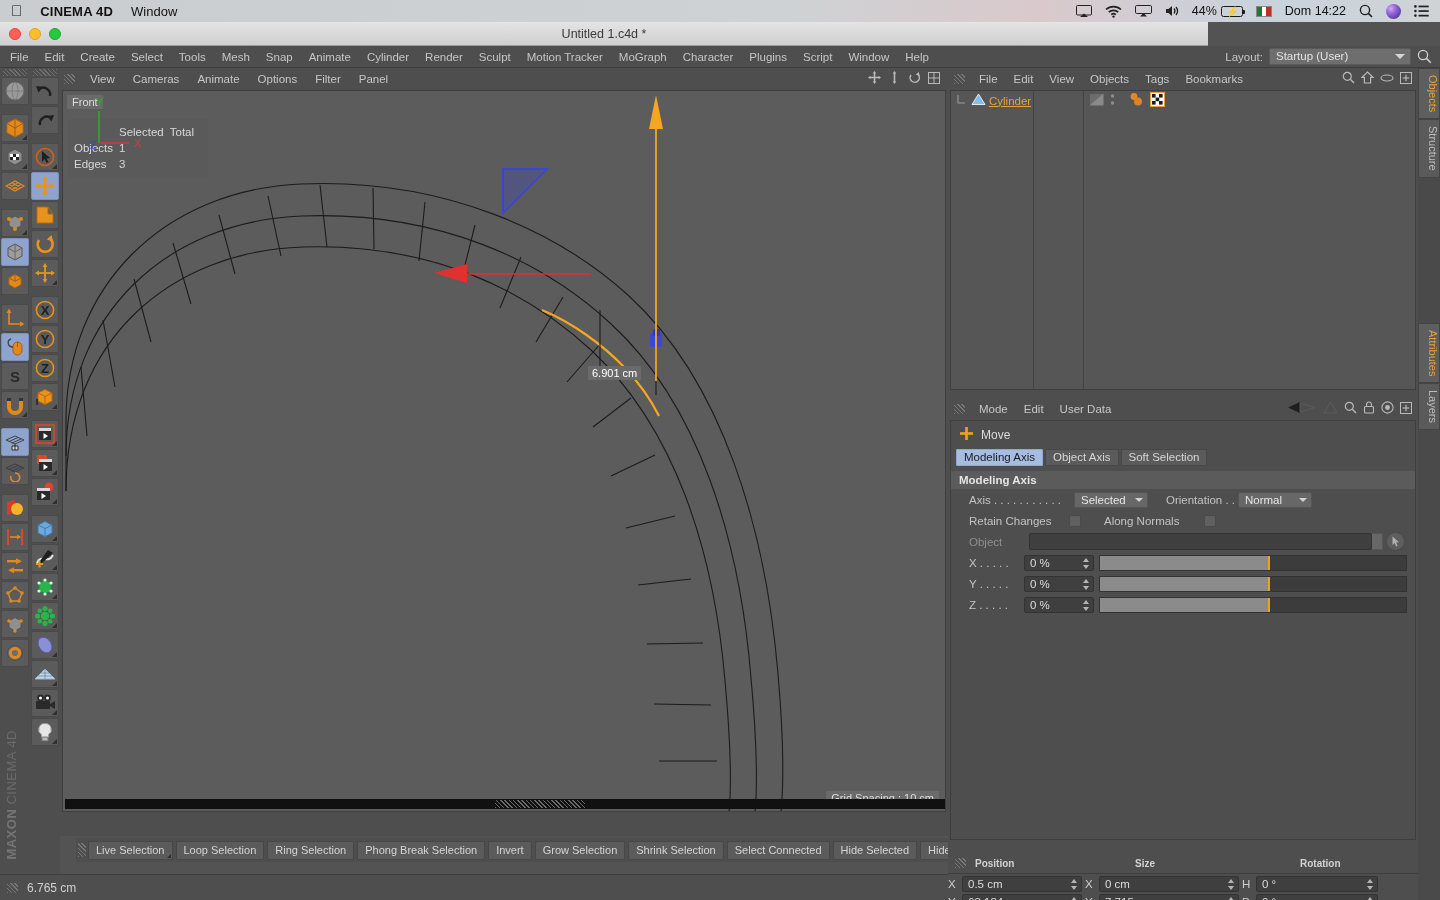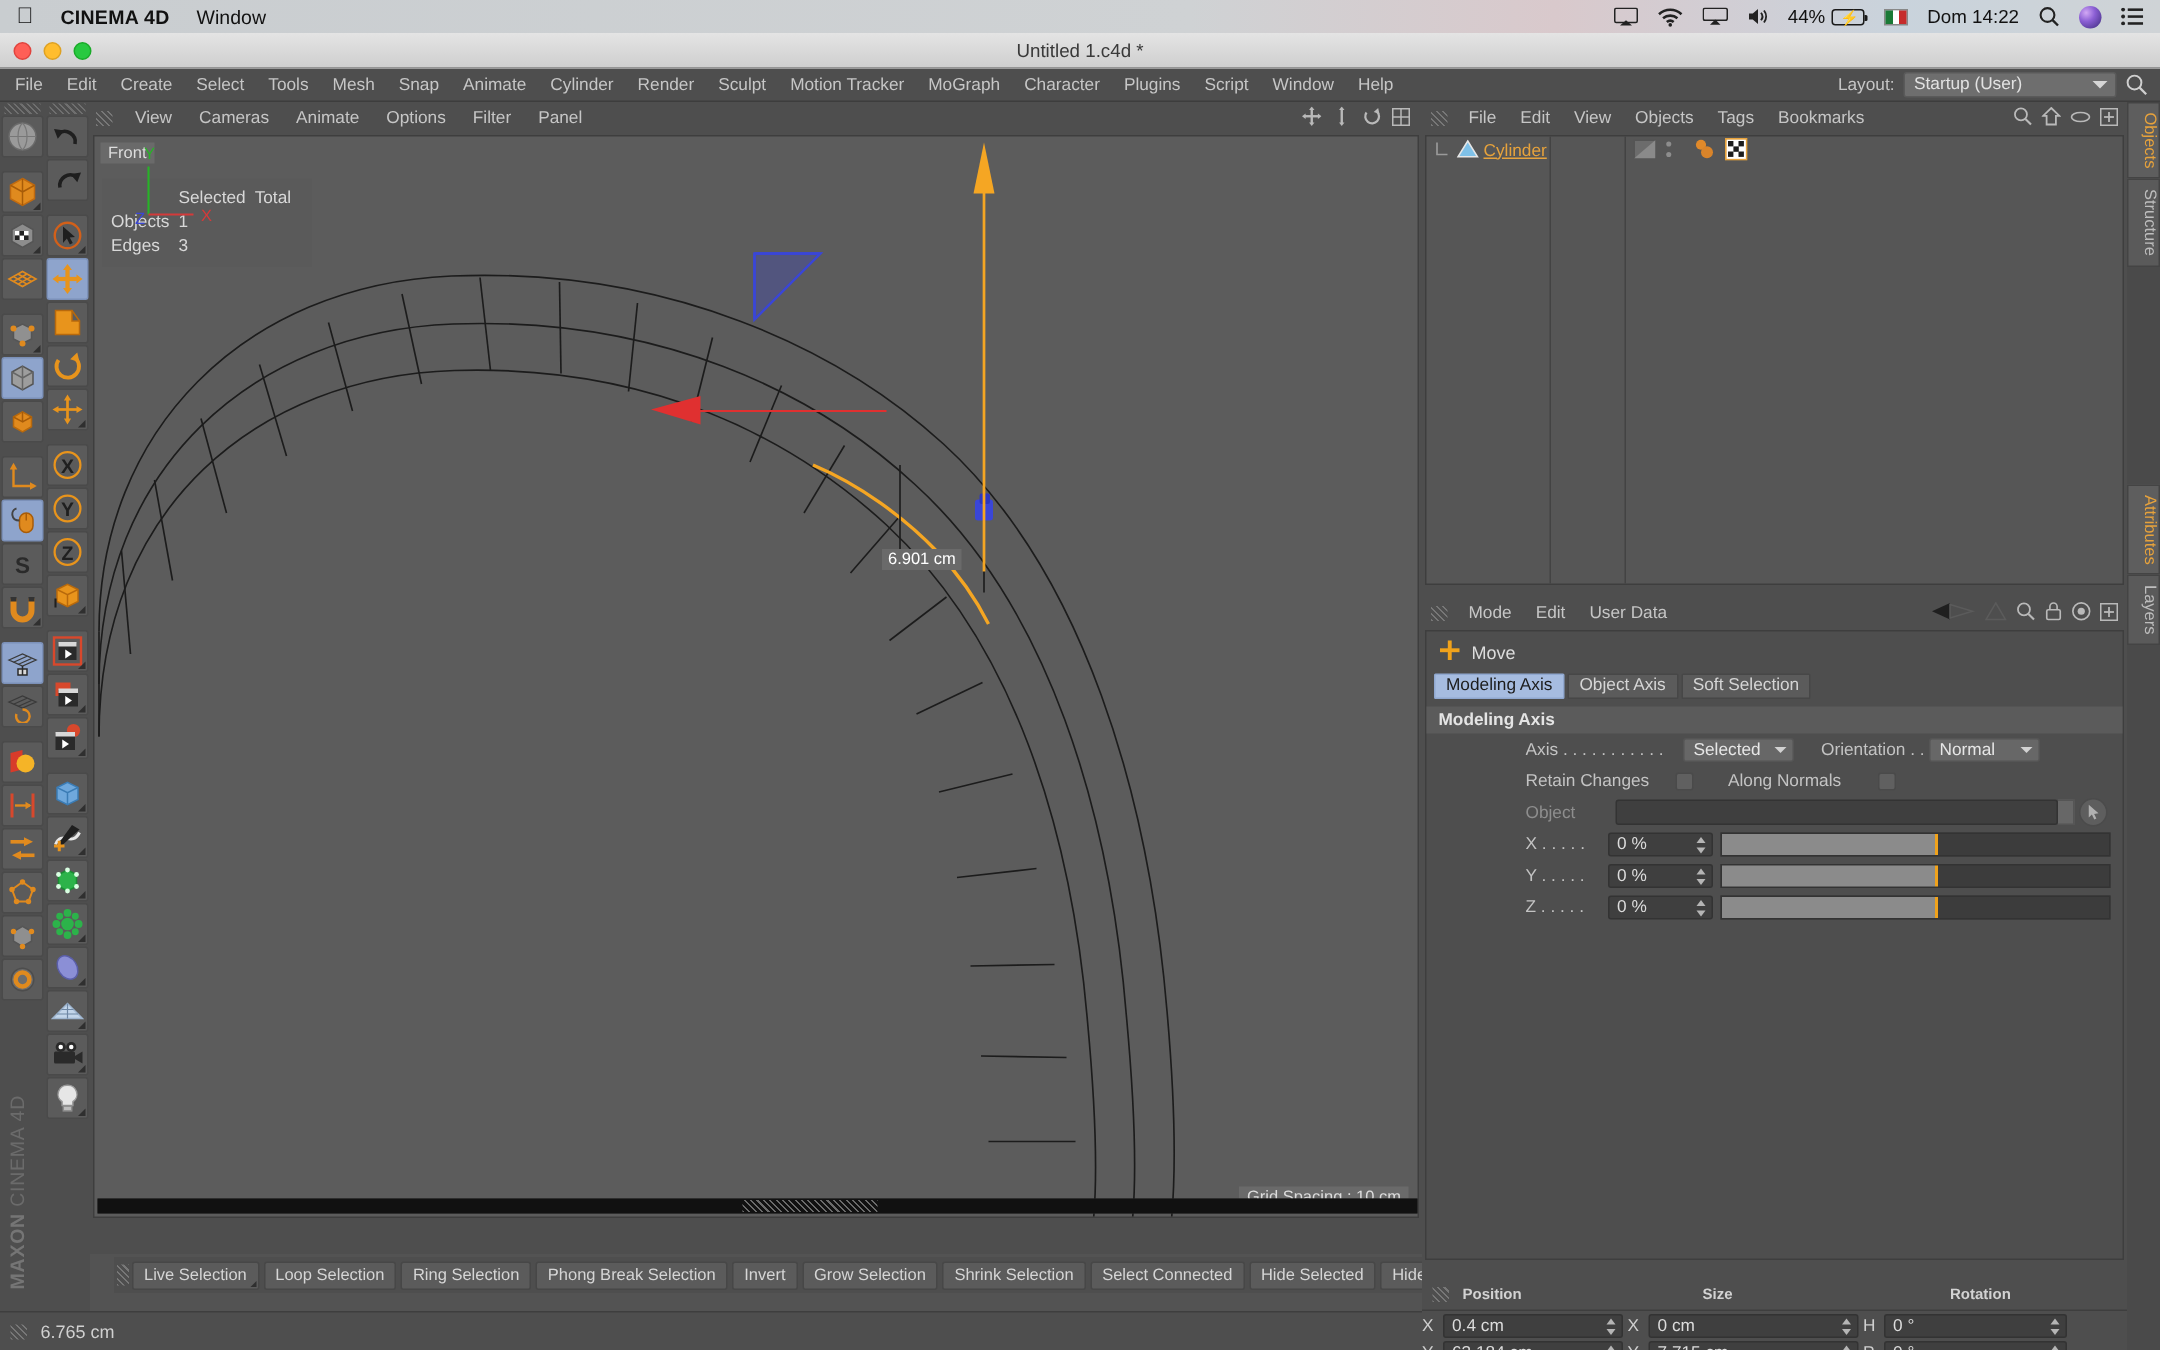--- a/index.html
+++ b/index.html
@@ -30,21 +30,21 @@
   .mac-flag i:nth-child(3){ left:66.6%; background:#c62b2b;}
   .battery { display:flex; align-items:center; gap:4px; }
   .batt-shape { width:22px; height:11px; border:1.3px solid #1a1a1a; border-radius:2.5px; position:relative;}
   .batt-shape:after{content:"";position:absolute;right:-3.5px;top:3px;width:2px;height:4px;background:#1a1a1a;border-radius:0 1px 1px 0;}
   .batt-bolt{position:absolute;left:5px;top:-1px;font-size:10px;color:#111;}
   .siri-ball{width:15px;height:15px;border-radius:50%;
      background:radial-gradient(circle at 32% 30%, #d2a8f5 0%, #8b5fd4 40%, #3b2a7a 100%);}
 
   
   #c4d-titlebar {
-    position:absolute; left:0; top:22px; width:1440px; height:24px;
+    position:absolute; left:0; top:22px; width:1208px; height:24px;
     background:linear-gradient(to bottom,#e4e4e4,#cfcfcf);
     border-bottom:1px solid #9a9a9a;
     display:flex; align-items:center; color:#3a3a3a; font-size:12.5px;
   }
   .traffic { display:flex; gap:8px; padding-left:9px; }
   .tl { width:12px; height:12px; border-radius:50%; }
   .tl.r{background:#ff5f57; border:0.5px solid #e0443e;}
   .tl.y{background:#ffbd2e; border:0.5px solid #dea123;}
   .tl.g{background:#28c940; border:0.5px solid #1aab29;}
   #c4d-doc-title{ position:absolute; left:0; right:0; text-align:center; pointer-events:none; }
@@ -164,21 +164,21 @@
   #attr-body{ position:absolute; left:2px; top:22px; width:466px; height:420px;
      background:#4e4e4e; border:1px solid #3e3e3e; }
   .attr-title{ display:flex; align-items:center; gap:7px; padding:5px 0 5px 8px; font-size:12px; color:#dcdcdc;}
   .attr-tabs{ display:flex; gap:2px; padding:0 0 0 5px; }
   .atab{ height:17px; line-height:15px; padding:0 7px; font-size:11.5px;
      background:#5b5b5b; border:1px solid #474747; color:#d5d5d5; border-radius:1px;}
   .atab.sel{ background:#a6bce0; color:#1c1c1c; border-color:#90a8d0;}
   .attr-section{ margin-top:5px; background:#5b5b5b; padding:3px 0 3px 8px; font-weight:bold;
      font-size:11.5px; color:#e4e4e4; }
   .arow{ display:flex; align-items:center; height:21px; padding-left:18px; font-size:11.5px; color:#c9c9c9;}
-  .alabel{ width:105px; color:#c3c3c3; white-space:nowrap; overflow:hidden;margin-left:48px;}
+  .alabel{ width:105px; color:#c3c3c3; white-space:nowrap; overflow:hidden;}
   .alabel.sm{ width:72px; }
   .dd{ height:16px; min-width:74px; background:#676767; border:1px solid #555; border-radius:2px;
      color:#e6e6e6; font-size:11.5px; line-height:14px; padding:0 18px 0 6px; position:relative;}
   .dd .caret{ position:absolute; right:4px; top:5px; border-left:4px solid transparent;
      border-right:4px solid transparent; border-top:4px solid #d2d2d2;}
   .chk{ width:12px; height:12px; background:#606060; border:1px solid #4a4a4a; border-radius:2px;}
   .objfield{ height:17px; flex:1; background:#3f3f3f; border:1px solid #333; border-radius:2px;}
   .objfield-end{ width:11px; height:17px; background:#676767; border:1px solid #555; border-left:none;}
   .pickbtn{ width:19px; height:19px; border-radius:50%; background:#5e5e5e; border:1px solid #4b4b4b;
      display:flex;align-items:center;justify-content:center; margin-left:3px;}
@@ -1097,21 +1097,21 @@
         <span class="t" style="width:160px">Position</span>
         <span class="t" style="width:165px">Size</span>
         <span class="t">Rotation</span>
       </div>
       <div class="cm-body">
         <div class="cm-grid">
           <div class="cm-col">
             <div class="cm-line">
               <span class="cm-ax">X</span>
               <span class="cm-in w1">
-                <span>0.4 cm</span>
+                <span>0.5 cm</span>
                 <span class="spin">
                     <b class="up"></b>
                     <b class="dn"></b>
                   </span>
               </span>
             </div>
             <div class="cm-line">
               <span class="cm-ax">Y</span>
               <span class="cm-in w1">
                 <span>63.184 cm</span>

